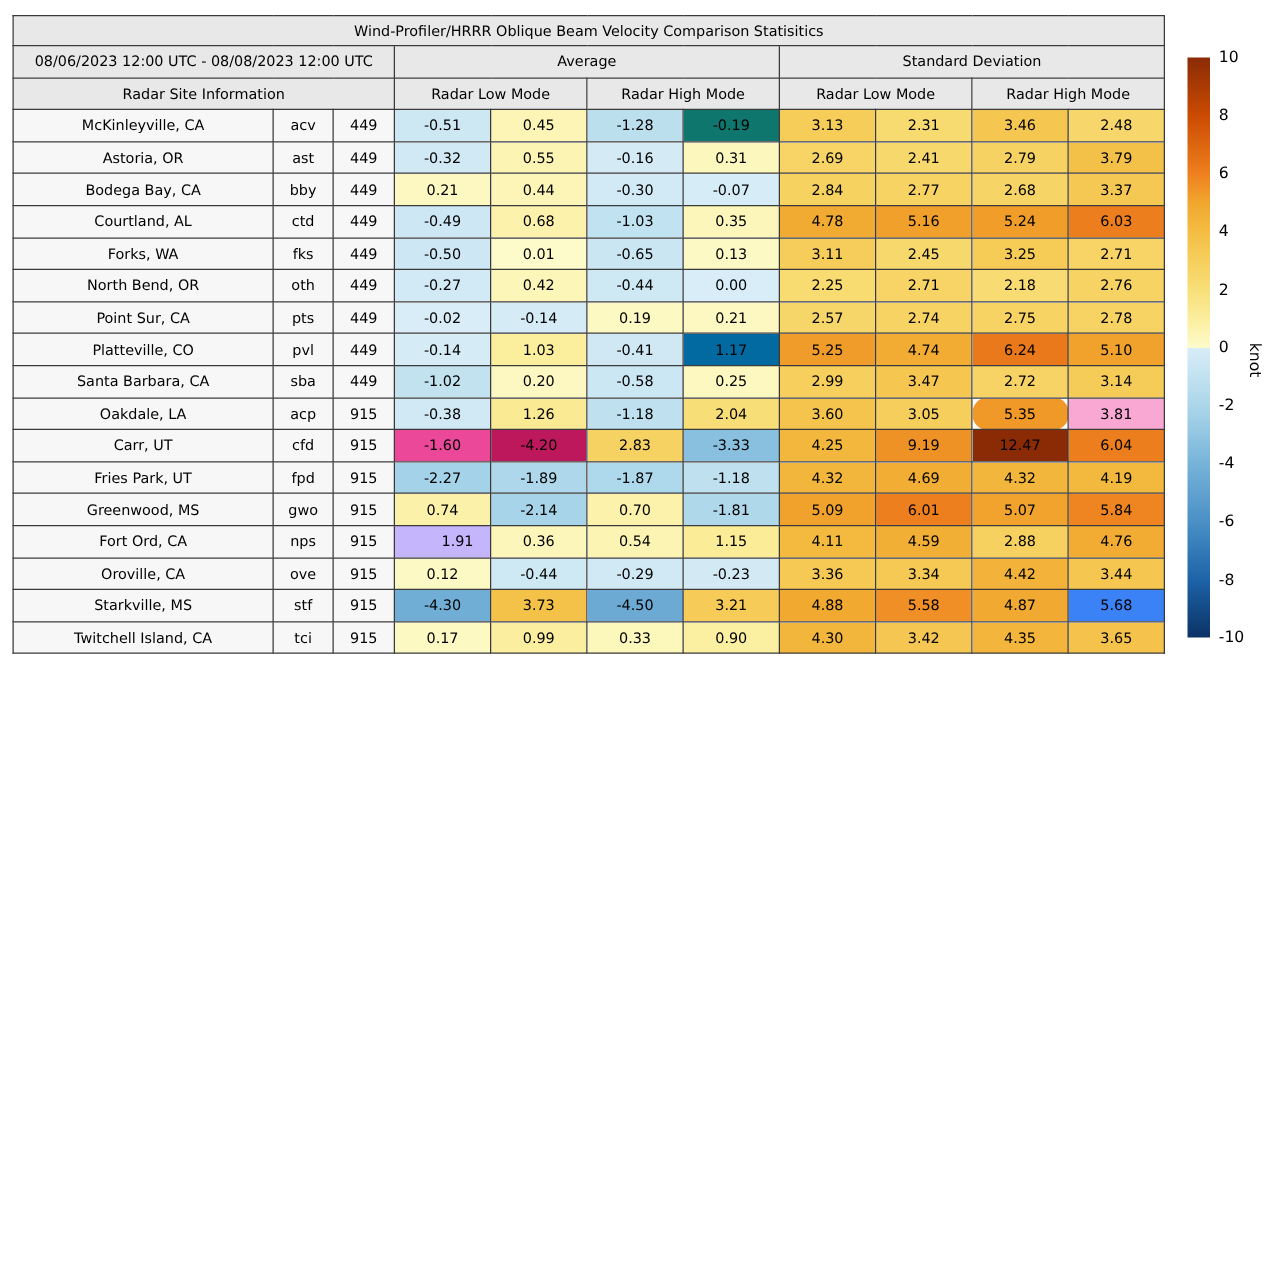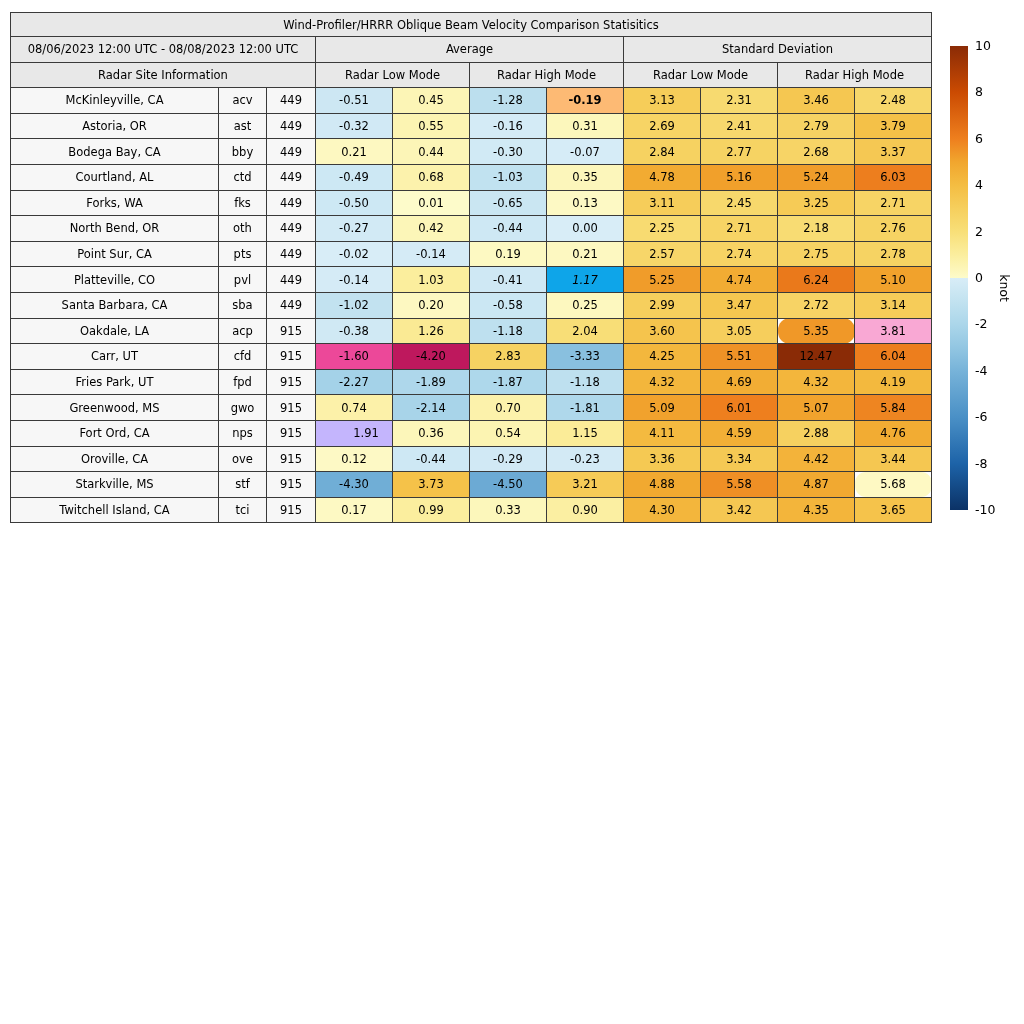--- a/index.html
+++ b/index.html
@@ -83,21 +83,21 @@
       </tr>
     </thead>
     <tbody id="table-body">
         <tr>
           <td class="label-cell">McKinleyville, CA</td>
           <td class="label-cell">acv</td>
           <td class="label-cell">449</td>
           <td class="value-cell" style="background: rgb(205, 231, 243);">-0.51</td>
           <td class="value-cell" style="background: rgb(252, 245, 182);">0.45</td>
           <td class="value-cell" style="background: rgb(188, 223, 238);">-1.28</td>
-          <td class="value-cell" style="background: #fdba74; font-weight: bold;">-0.19</td>
+          <td class="value-cell" style="background: #0f766e;">-0.19</td>
           <td class="value-cell" style="background: rgb(246, 205, 89);">3.13</td>
           <td class="value-cell" style="background: rgb(247, 218, 112);">2.31</td>
           <td class="value-cell" style="background: rgb(245, 199, 81);">3.46</td>
           <td class="value-cell" style="background: rgb(247, 215, 107);">2.48</td>
         </tr>
         <tr>
           <td class="label-cell">Astoria, OR</td>
           <td class="label-cell">ast</td>
           <td class="label-cell">449</td>
           <td class="value-cell" style="background: rgb(209, 233, 245);">-0.32</td>
@@ -174,21 +174,21 @@
           <td class="value-cell" style="background: rgb(247, 211, 100);">2.75</td>
           <td class="value-cell" style="background: rgb(246, 211, 99);">2.78</td>
         </tr>
         <tr>
           <td class="label-cell">Platteville, CO</td>
           <td class="label-cell">pvl</td>
           <td class="label-cell">449</td>
           <td class="value-cell" style="background: rgb(213, 235, 246);">-0.14</td>
           <td class="value-cell" style="background: rgb(251, 238, 157);">1.03</td>
           <td class="value-cell" style="background: rgb(207, 232, 244);">-0.41</td>
-          <td class="value-cell" style="background: #0ea5e9; font-style: italic;">1.17</td>
+          <td class="value-cell" style="background: #0369a1;">1.17</td>
           <td class="value-cell" style="background: rgb(240, 156, 42);">5.25</td>
           <td class="value-cell" style="background: rgb(242, 172, 51);">4.74</td>
           <td class="value-cell" style="background: rgb(234, 121, 27);">6.24</td>
           <td class="value-cell" style="background: rgb(241, 162, 44);">5.10</td>
         </tr>
         <tr>
           <td class="label-cell">Santa Barbara, CA</td>
           <td class="label-cell">sba</td>
           <td class="label-cell">449</td>
           <td class="value-cell" style="background: rgb(194, 226, 240);">-1.02</td>
@@ -215,21 +215,21 @@
         </tr>
         <tr>
           <td class="label-cell">Carr, UT</td>
           <td class="label-cell">cfd</td>
           <td class="label-cell">915</td>
           <td class="value-cell" style="background: #ec4899;">-1.60</td>
           <td class="value-cell" style="background: #be185d;">-4.20</td>
           <td class="value-cell" style="background: rgb(246, 210, 98);">2.83</td>
           <td class="value-cell" style="background: rgb(137, 192, 223);">-3.33</td>
           <td class="value-cell" style="background: rgb(243, 183, 61);">4.25</td>
-          <td class="value-cell" style="background: rgb(239, 146, 38);">5.51</td>
+          <td class="value-cell" style="background: rgb(239, 146, 38);">9.19</td>
           <td class="value-cell" style="background: rgb(138, 43, 6);">12.47</td>
           <td class="value-cell" style="background: rgb(237, 126, 29);">6.04</td>
         </tr>
         <tr>
           <td class="label-cell">Fries Park, UT</td>
           <td class="label-cell">fpd</td>
           <td class="label-cell">915</td>
           <td class="value-cell" style="background: rgb(164, 210, 232);">-2.27</td>
           <td class="value-cell" style="background: rgb(174, 215, 235);">-1.89</td>
           <td class="value-cell" style="background: rgb(174, 216, 235);">-1.87</td>
@@ -282,21 +282,21 @@
           <td class="label-cell">Starkville, MS</td>
           <td class="label-cell">stf</td>
           <td class="label-cell">915</td>
           <td class="value-cell" style="background: rgb(112, 174, 214);">-4.30</td>
           <td class="value-cell" style="background: rgb(245, 194, 73);">3.73</td>
           <td class="value-cell" style="background: rgb(108, 170, 212);">-4.50</td>
           <td class="value-cell" style="background: rgb(246, 203, 87);">3.21</td>
           <td class="value-cell" style="background: rgb(241, 169, 48);">4.88</td>
           <td class="value-cell" style="background: rgb(239, 143, 37);">5.58</td>
           <td class="value-cell" style="background: rgb(241, 169, 49);">4.87</td>
-          <td class="value-cell" style="background: #fef9c3; border-radius: 11px;">5.68</td>
+          <td class="value-cell" style="background: #3b82f6;">5.68</td>
         </tr>
         <tr>
           <td class="label-cell">Twitchell Island, CA</td>
           <td class="label-cell">tci</td>
           <td class="label-cell">915</td>
           <td class="value-cell" style="background: rgb(253, 249, 195);">0.17</td>
           <td class="value-cell" style="background: rgb(251, 238, 158);">0.99</td>
           <td class="value-cell" style="background: rgb(252, 247, 187);">0.33</td>
           <td class="value-cell" style="background: rgb(251, 239, 162);">0.90</td>
           <td class="value-cell" style="background: rgb(243, 182, 60);">4.30</td>

